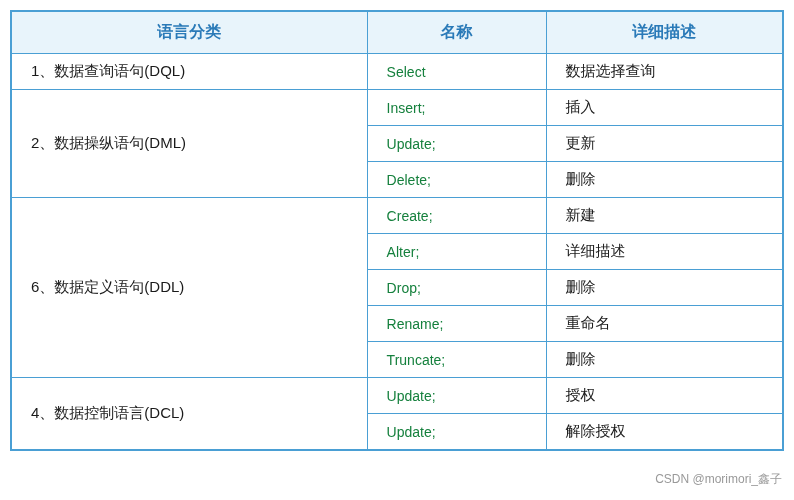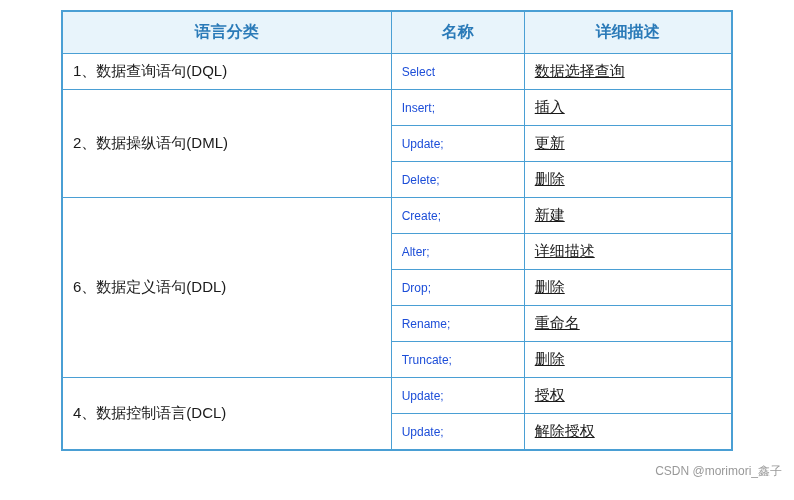--- a/index.html
+++ b/index.html
@@ -14,70 +14,69 @@
       font-size: 15px;
       display: flex;
       justify-content: center;
       align-items: flex-start;
       padding: 10px;
       width: 794px;
       min-height: 500px;
     }
 
     .table-container {
-      width: 672px;
+      width: 774px;
       border: 1.5px solid #4a9fd4;
     }
 
     table {
       width: 100%;
       border-collapse: collapse;
     }
 
     thead tr th {
       background-color: #e8f4fb;
       color: #2a7ab8;
       font-weight: bold;
       text-align: center;
       padding: 10px 12px;
       border: 1.5px solid #4a9fd4;
       font-size: 16px;
     }
 
     td {
       border: 1.5px solid #4a9fd4;
-      padding: 8px 10px;
+      padding: 8px 19px;
       color: #1a1a1a;
       vertical-align: middle;
       font-size: 15px;
     }
 
     td.col-category {
       color: #1a1a1a;
       font-size: 15px;
       vertical-align: middle;
       white-space: nowrap;
     }
 
     td.col-name {
-      color: #1d4ed8;
-      font-size: 12px;
+      color: #15803d;
+      font-size: 14px;
       vertical-align: middle;
     }
 
     td.col-desc {
       color: #1a1a1a;
       font-size: 15px;
       vertical-align: middle;
-      text-decoration: underline;
     }
 
     .watermark {
       position: fixed;
-      bottom: 20px;
+      bottom: 12px;
       right: 12px;
       color: #999;
       font-size: 12px;
     }
   </style>
 </head>
 <body>
 
 <div class="table-container">
   <table>

